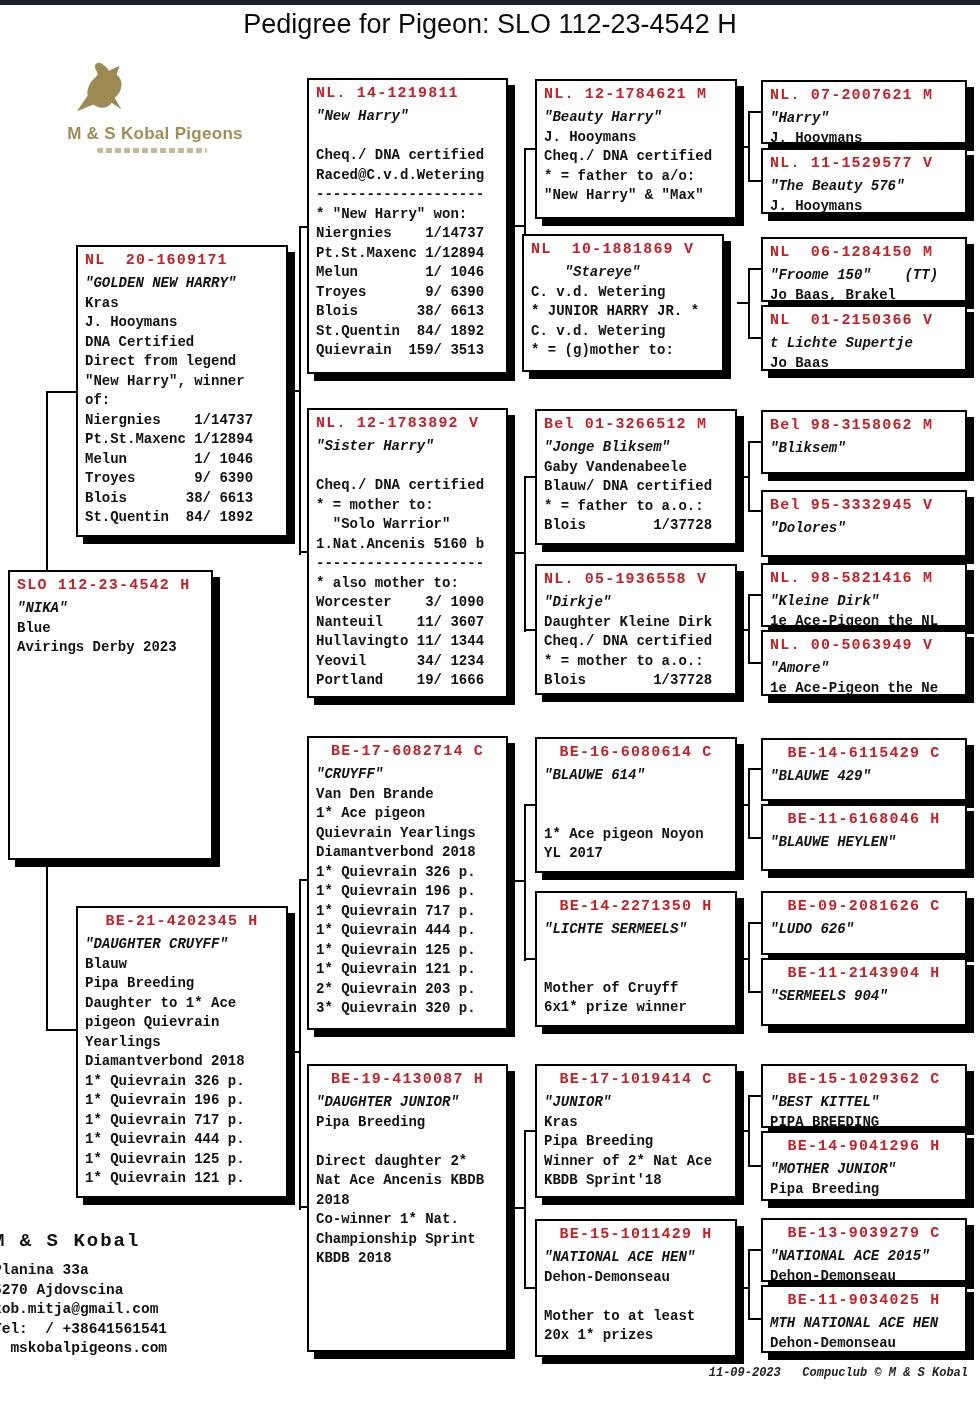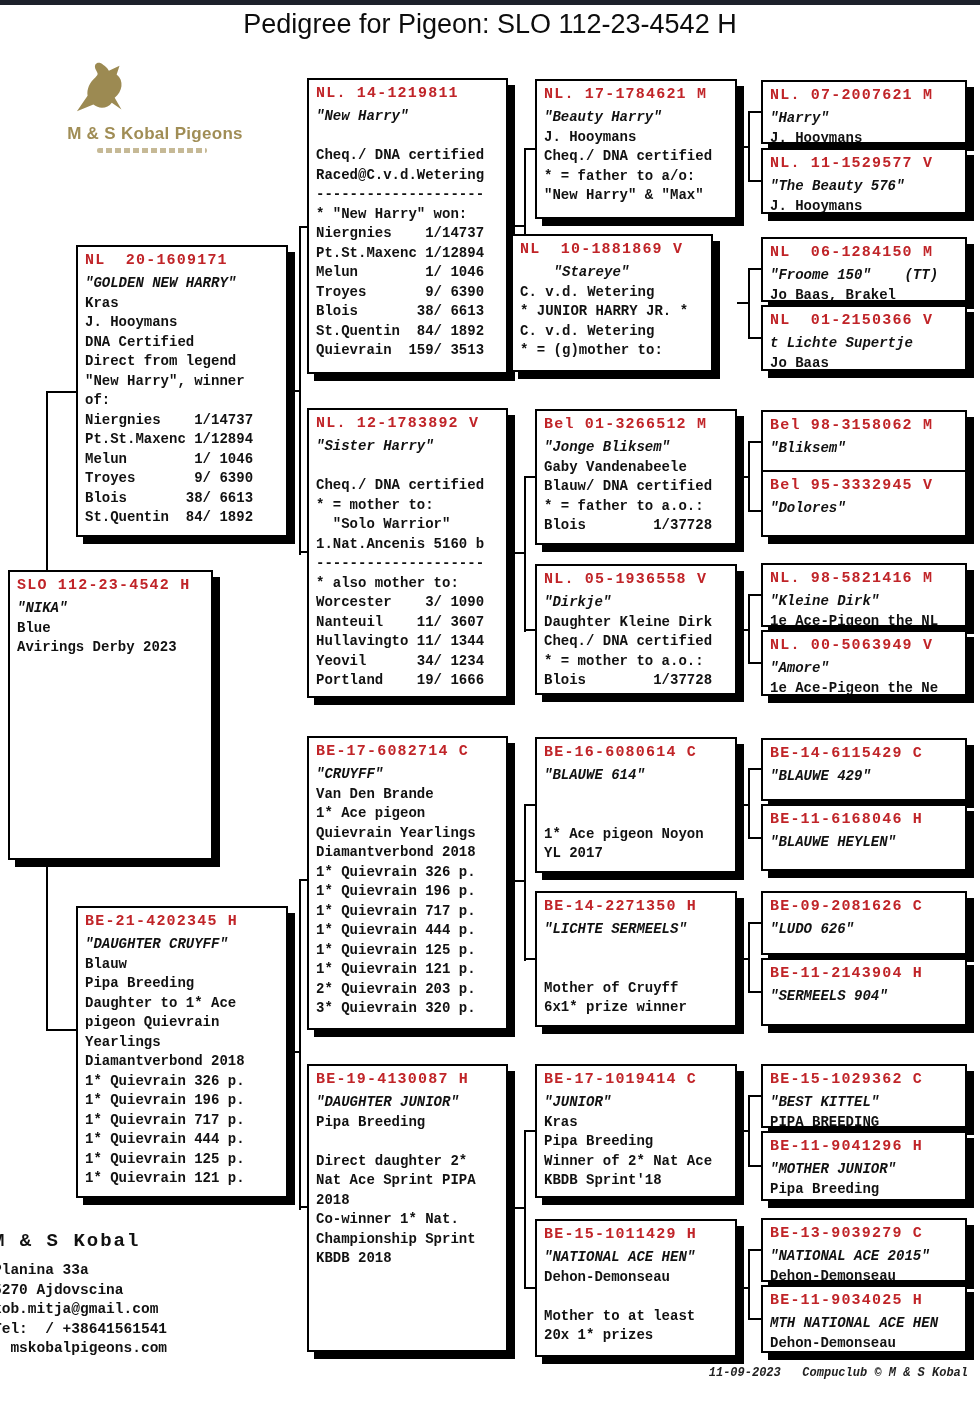--- a/index.html
+++ b/index.html
@@ -12,47 +12,47 @@
   .logo-bird{position:absolute;left:74px;top:56px;width:62px;height:70px;z-index:3}
   .logo-text{position:absolute;left:30px;top:124px;width:250px;text-align:center;
              font:600 17px "Liberation Sans",sans-serif;color:#a08d55;letter-spacing:.3px;z-index:3}
   .logo-tagline{position:absolute;left:97px;top:148px;width:110px;height:5px;opacity:.75;border-radius:2px;
              background:repeating-linear-gradient(90deg,#b3a273 0 6px,rgba(0,0,0,0) 6px 9px);z-index:3}
   
   .b{position:absolute;background:#fff;border:2px solid #000;box-shadow:7px 7px 0 #000;
      box-sizing:border-box;padding:3px 7px;z-index:2;overflow:hidden}
   .hdr{font:700 15px/21px "Liberation Mono","DejaVu Sans Mono",monospace;color:#c02428;
        letter-spacing:1.2px;white-space:pre;margin-bottom:3px}
-  .hdr.ctr{text-align:left}
+  .hdr.ctr{text-align:center}
   .ln{font:600 14px/19.5px "Liberation Mono","DejaVu Sans Mono",monospace;color:#111;
       white-space:pre;min-height:19.5px}
   .ln.name{font-style:italic;font-weight:700}
   .cl{position:absolute;background:#000;z-index:1}
   
   .b-slo{left:8px;top:570px;width:205px;height:290px}
   .b-golden{left:76px;top:245px;width:212px;height:292px}
   .b-daughter_cruyff{left:76px;top:906px;width:212px;height:292px}
   .b-new_harry{left:307px;top:78px;width:201px;height:296px}
   .b-sister_harry{left:307px;top:408px;width:201px;height:290px}
   .b-cruyff{left:307px;top:736px;width:201px;height:294px}
   .b-daughter_junior{left:307px;top:1064px;width:201px;height:288px}
   .b-beauty_harry{left:535px;top:79px;width:202px;height:140px}
-  .b-stareye{left:511px;top:234px;width:202px;height:138px}
+  .b-stareye{left:522px;top:234px;width:202px;height:138px}
   .b-jonge_bliksem{left:535px;top:409px;width:202px;height:136px}
   .b-dirkje{left:535px;top:564px;width:202px;height:131px}
   .b-blauwe614{left:535px;top:737px;width:202px;height:136px}
   .b-lichte_sermeels{left:535px;top:891px;width:202px;height:136px}
   .b-junior{left:535px;top:1064px;width:202px;height:134px}
   .b-national_ace_hen{left:535px;top:1219px;width:202px;height:138px}
   .b-harry{left:761px;top:80px;width:206px;height:64px}
   .b-beauty576{left:761px;top:148px;width:206px;height:66px}
   .b-froome{left:761px;top:237px;width:206px;height:65px}
   .b-supertje{left:761px;top:305px;width:206px;height:66px}
   .b-bliksem{left:761px;top:410px;width:206px;height:64px}
-  .b-dolores{left:761px;top:470px;width:206px;height:67px}
+  .b-dolores{left:761px;top:490px;width:206px;height:67px}
   .b-kleine_dirk{left:761px;top:563px;width:206px;height:64px}
   .b-amore{left:761px;top:630px;width:206px;height:66px}
   .b-blauwe429{left:761px;top:738px;width:206px;height:63px}
   .b-blauwe_heylen{left:761px;top:804px;width:206px;height:67px}
   .b-ludo626{left:761px;top:891px;width:206px;height:64px}
   .b-sermeels904{left:761px;top:958px;width:206px;height:68px}
   .b-best_kittel{left:761px;top:1064px;width:206px;height:64px}
   .b-mother_junior{left:761px;top:1131px;width:206px;height:70px}
   .b-national_ace_2015{left:761px;top:1218px;width:206px;height:64px}
   .b-mth_national_ace_hen{left:761px;top:1285px;width:206px;height:68px}
@@ -162,28 +162,28 @@
     <div class="ln">1* Quievrain 121 p.</div>
     <div class="ln">2* Quievrain 203 p.</div>
     <div class="ln">3* Quievrain 320 p.</div>
   </div>
 <div class="b b-daughter_junior">
     <div class="hdr ctr">BE-19-4130087 H</div>
     <div class="ln name">"DAUGHTER JUNIOR"</div>
     <div class="ln">Pipa Breeding</div>
     <div class="ln"></div>
     <div class="ln">Direct daughter 2*</div>
-    <div class="ln">Nat Ace Sprint PIPA</div>
+    <div class="ln">Nat Ace Ancenis KBDB</div>
     <div class="ln">2018</div>
     <div class="ln">Co-winner 1* Nat.</div>
     <div class="ln">Championship Sprint</div>
     <div class="ln">KBDB 2018</div>
   </div>
 <div class="b b-beauty_harry">
-    <div class="hdr">NL. 17-1784621 M</div>
+    <div class="hdr">NL. 12-1784621 M</div>
     <div class="ln name">"Beauty Harry"</div>
     <div class="ln">J. Hooymans</div>
     <div class="ln">Cheq./ DNA certified</div>
     <div class="ln">* = father to a/o:</div>
     <div class="ln">"New Harry" &amp; "Max"</div>
   </div>
 <div class="b b-stareye">
     <div class="hdr">NL  10-1881869 V</div>
     <div class="ln name">    "Stareye"</div>
     <div class="ln">C. v.d. Wetering</div>
@@ -292,21 +292,21 @@
 <div class="b b-sermeels904">
     <div class="hdr ctr">BE-11-2143904 H</div>
     <div class="ln name">"SERMEELS 904"</div>
   </div>
 <div class="b b-best_kittel">
     <div class="hdr ctr">BE-15-1029362 C</div>
     <div class="ln name">"BEST KITTEL"</div>
     <div class="ln">PIPA BREEDING</div>
   </div>
 <div class="b b-mother_junior">
-    <div class="hdr ctr">BE-11-9041296 H</div>
+    <div class="hdr ctr">BE-14-9041296 H</div>
     <div class="ln name">"MOTHER JUNIOR"</div>
     <div class="ln">Pipa Breeding</div>
   </div>
 <div class="b b-national_ace_2015">
     <div class="hdr ctr">BE-13-9039279 C</div>
     <div class="ln name">"NATIONAL ACE 2015"</div>
     <div class="ln">Dehon-Demonseau</div>
   </div>
 <div class="b b-mth_national_ace_hen">
     <div class="hdr ctr">BE-11-9034025 H</div>

